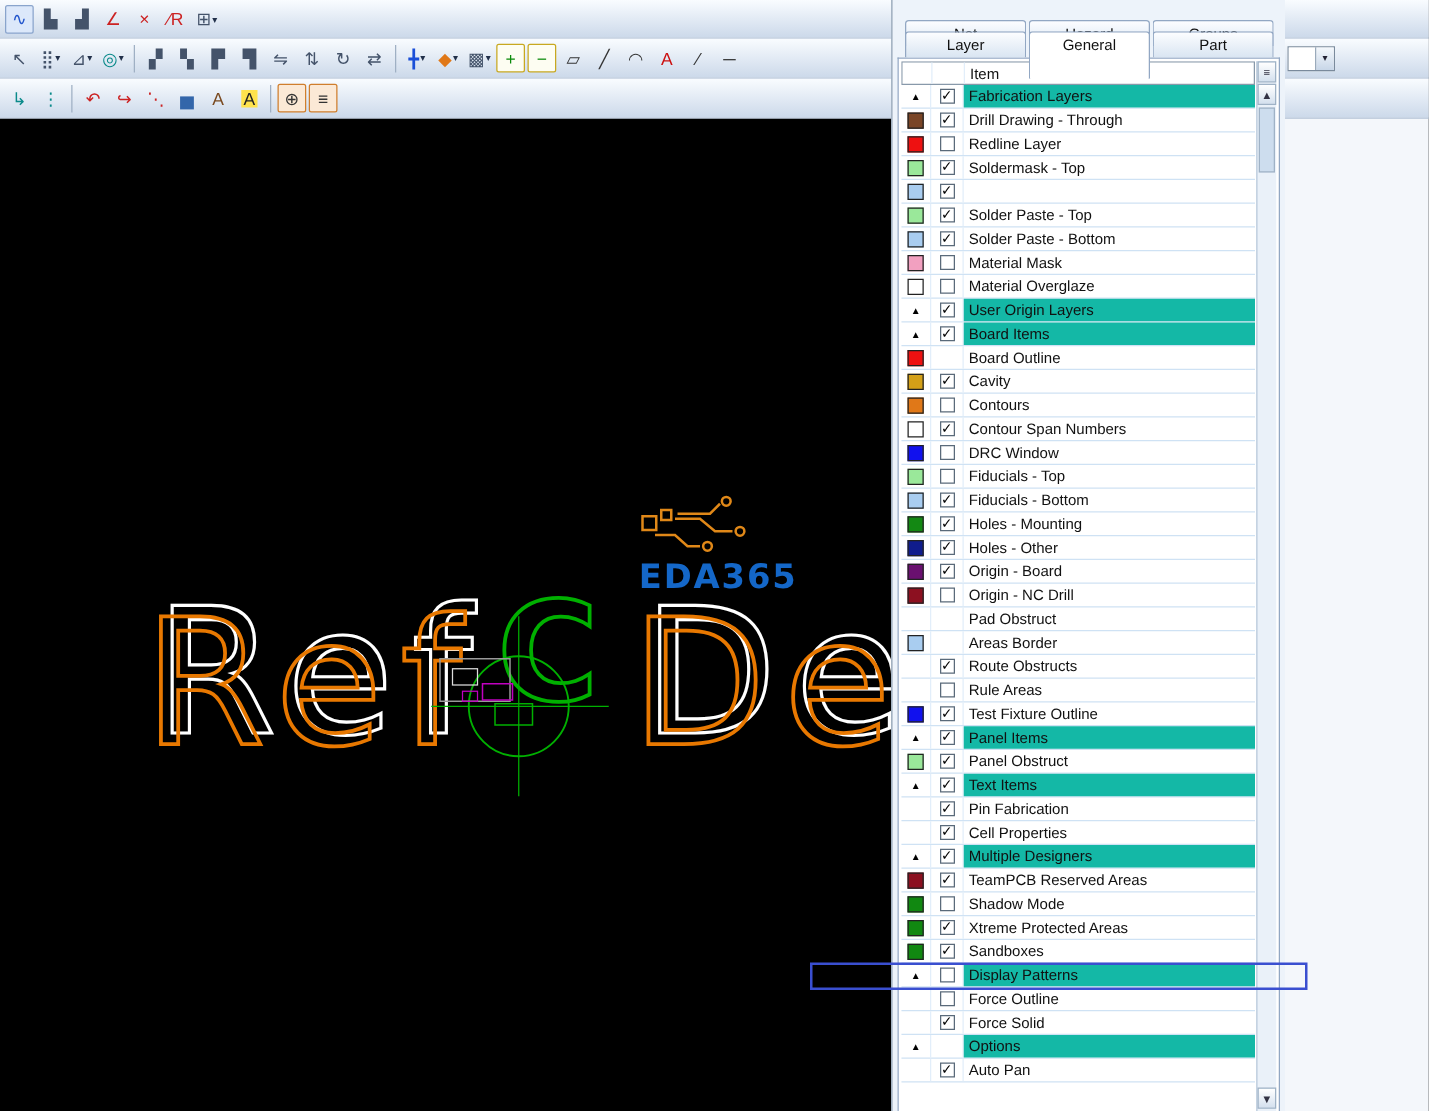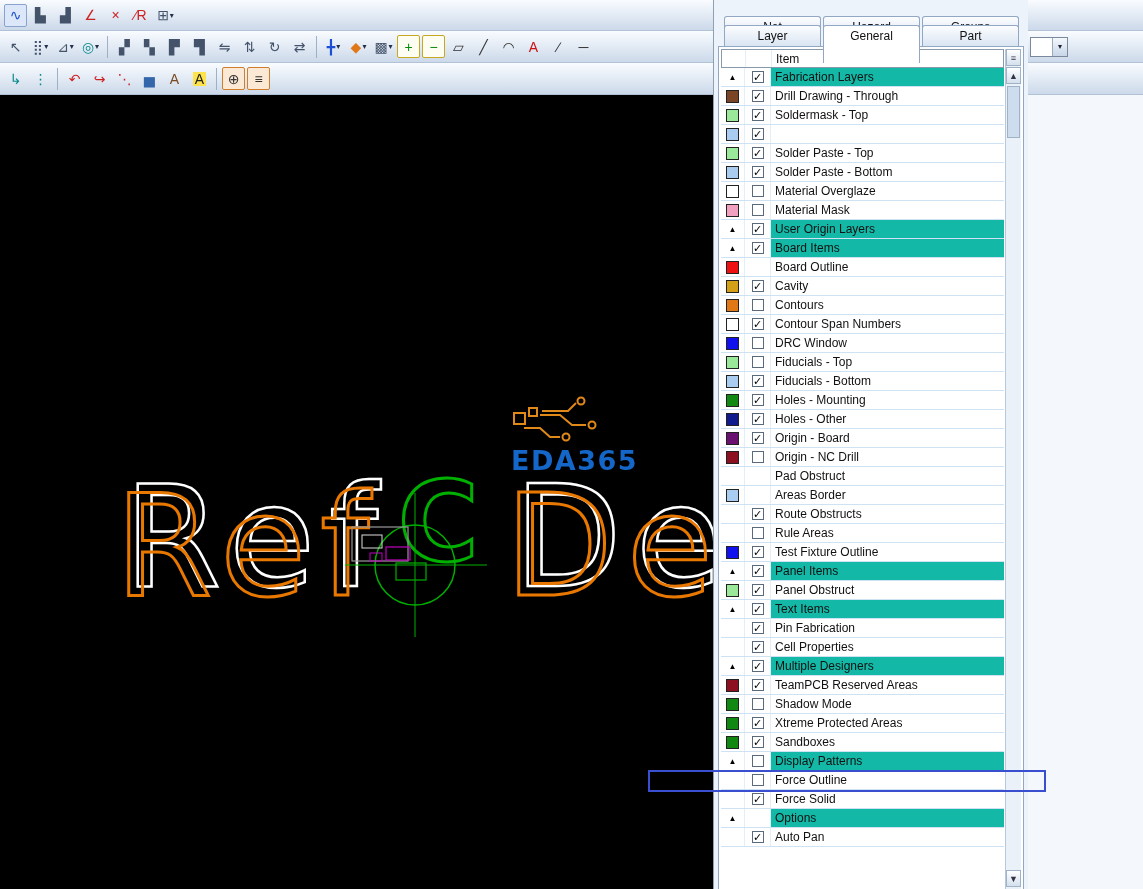--- a/index.html
+++ b/index.html
@@ -268,20 +268,29 @@
             <div class="c1">
               <span class="swatch" style="background: rgb(122, 69, 38);"></span>
             </div>
             <div class="c2">
               <span class="cb">✓</span>
             </div>
             <div class="clabel">Drill Drawing - Through</div>
           </div>
           <div class="row">
             <div class="c1">
+              <span class="swatch" style="background: rgb(238, 17, 17);"></span>
+            </div>
+            <div class="c2">
+              <span class="cb"></span>
+            </div>
+            <div class="clabel">Redline Layer</div>
+          </div>
+          <div class="row">
+            <div class="c1">
               <span class="swatch" style="background: rgb(154, 232, 154);"></span>
             </div>
             <div class="c2">
               <span class="cb">✓</span>
             </div>
             <div class="clabel">Soldermask - Top</div>
           </div>
           <div class="row">
             <div class="c1">
               <span class="swatch" style="background: rgb(169, 205, 240);"></span>
@@ -303,35 +312,35 @@
             <div class="c1">
               <span class="swatch" style="background: rgb(169, 205, 240);"></span>
             </div>
             <div class="c2">
               <span class="cb">✓</span>
             </div>
             <div class="clabel">Solder Paste - Bottom</div>
           </div>
           <div class="row">
             <div class="c1">
+              <span class="swatch" style="background: rgb(242, 160, 192);"></span>
+            </div>
+            <div class="c2">
+              <span class="cb"></span>
+            </div>
+            <div class="clabel">Material Mask</div>
+          </div>
+          <div class="row">
+            <div class="c1">
               <span class="swatch" style="background: rgb(255, 255, 255);"></span>
             </div>
             <div class="c2">
               <span class="cb"></span>
             </div>
             <div class="clabel">Material Overglaze</div>
-          </div>
-          <div class="row">
-            <div class="c1">
-              <span class="swatch" style="background: rgb(242, 160, 192);"></span>
-            </div>
-            <div class="c2">
-              <span class="cb"></span>
-            </div>
-            <div class="clabel">Material Mask</div>
           </div>
           <div class="row group">
             <div class="c1">
               <span class="garrow">▲</span>
             </div>
             <div class="c2">
               <span class="cb">✓</span>
             </div>
             <div class="clabel">User Origin Layers</div>
           </div>

